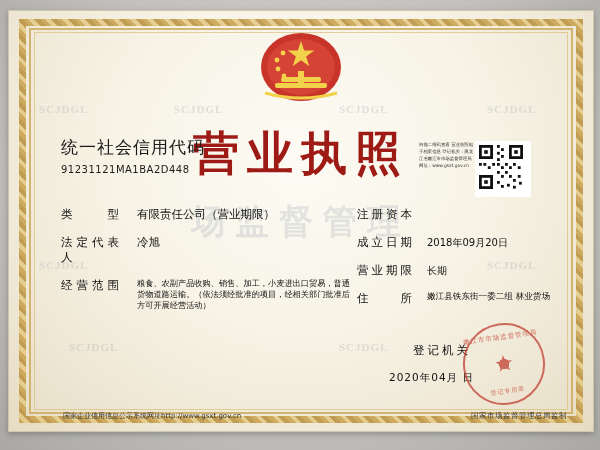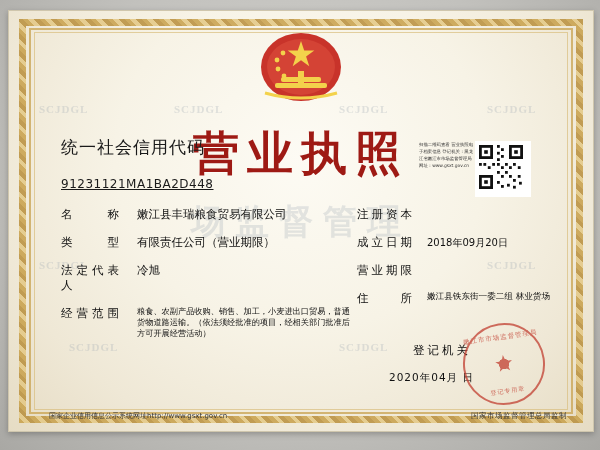--- a/index.html
+++ b/index.html
@@ -66,21 +66,21 @@
     position:absolute;left:0;right:0;top:112px;text-align:center;
     font-size:46px;font-weight:700;color:#9e1a14;
     letter-spacing:8px;
     font-family:"DejaVu Sans","Liberation Sans",sans-serif;
     text-shadow:0 1px 0 rgba(255,255,255,.5);
   }
 
   
   .credit{position:absolute;left:52px;top:125px;width:185px;}
   .credit .lbl{font-size:17px;color:#1a1a1a;letter-spacing:1px;}
-  .credit .code{font-size:12px;color:#1a1a1a;margin-top:18px;letter-spacing:.5px;text-decoration:underline;}
+  .credit .code{font-size:10px;color:#1a1a1a;margin-top:5px;letter-spacing:.5px;}
 
   
   .qr{position:absolute;right:62px;top:130px;width:52px;height:52px;background:#fff;padding:2px;}
   .qr svg{display:block;}
   .qrnote{position:absolute;right:118px;top:130px;width:56px;font-size:4.4px;line-height:7px;color:#333;text-align:left;}
 
   
   .fields{position:absolute;left:52px;top:196px;width:290px;font-size:11.5px;color:#111;}
   .row{display:flex;margin-bottom:13px;align-items:flex-start;}
   .row .k{width:76px;flex:0 0 76px;letter-spacing:4px;color:#111;}
@@ -114,21 +114,21 @@
   .seal .stext{
     position:absolute;left:0;top:8px;width:100%;text-align:center;
     font-size:6.5px;color:#c0392b;letter-spacing:1px;
   }
   .seal .sbot{
     position:absolute;left:0;bottom:7px;width:100%;text-align:center;
     font-size:6px;color:#c0392b;letter-spacing:1px;
   }
 
   
-  .footL{position:absolute;left:12px;bottom:10px;font-size:7px;color:#333;padding-left:28px;}
+  .footL{position:absolute;left:26px;bottom:10px;font-size:7px;color:#333;padding-left:28px;}
   .footR{position:absolute;right:26px;bottom:10px;font-size:7.5px;color:#333;letter-spacing:.5px;}
 </style>
 </head>
 <body>
 
 <div id="stage">
   <div class="desk"></div>
 
   <div class="cert">
     <div class="border-outer"></div>
@@ -214,24 +214,20 @@
           <rect x="12" y="21" width="1.4" height="1.4"></rect>
             <rect x="15" y="20.4" width="1.4" height="1.4"></rect>
           <rect x="18" y="21.4" width="1.4" height="1.4"></rect>
             <rect x="21" y="19.4" width="1.4" height="1.4"></rect>
         </g>
       </svg>
     </div>
 
     <div class="fields">
       <div class="row">
-        <div class="k">名　　称</div>
-        <div class="v">嫩江县丰瑞粮食贸易有限公司</div>
-      </div>
-      <div class="row">
         <div class="k">类　　型</div>
         <div class="v">有限责任公司（营业期限）</div>
       </div>
       <div class="row">
         <div class="k">法定代表人</div>
         <div class="v">冷旭</div>
       </div>
       <div class="row scope">
         <div class="k">经营范围</div>
         <div class="v">粮食、农副产品收购、销售、加工，小麦进出口贸易，普通货物道路运输。（依法须经批准的项目，经相关部门批准后方可开展经营活动）</div>
@@ -241,20 +237,21 @@
     <div class="fields-r">
       <div class="row">
         <div class="k">注册资本</div>
       </div>
       <div class="row">
         <div class="k">成立日期</div>
         <div class="v">2018年09月20日</div>
       </div>
       <div class="row">
         <div class="k">营业期限</div>
+        <div class="v">长期</div>
       </div>
       <div class="row addr">
         <div class="k">住　　所</div>
         <div class="v">嫩江县铁东街一委二组 林业货场</div>
       </div>
     </div>
 
     <div class="reg">登记机关</div>
     <div class="date">2020年04月   日</div>
 

